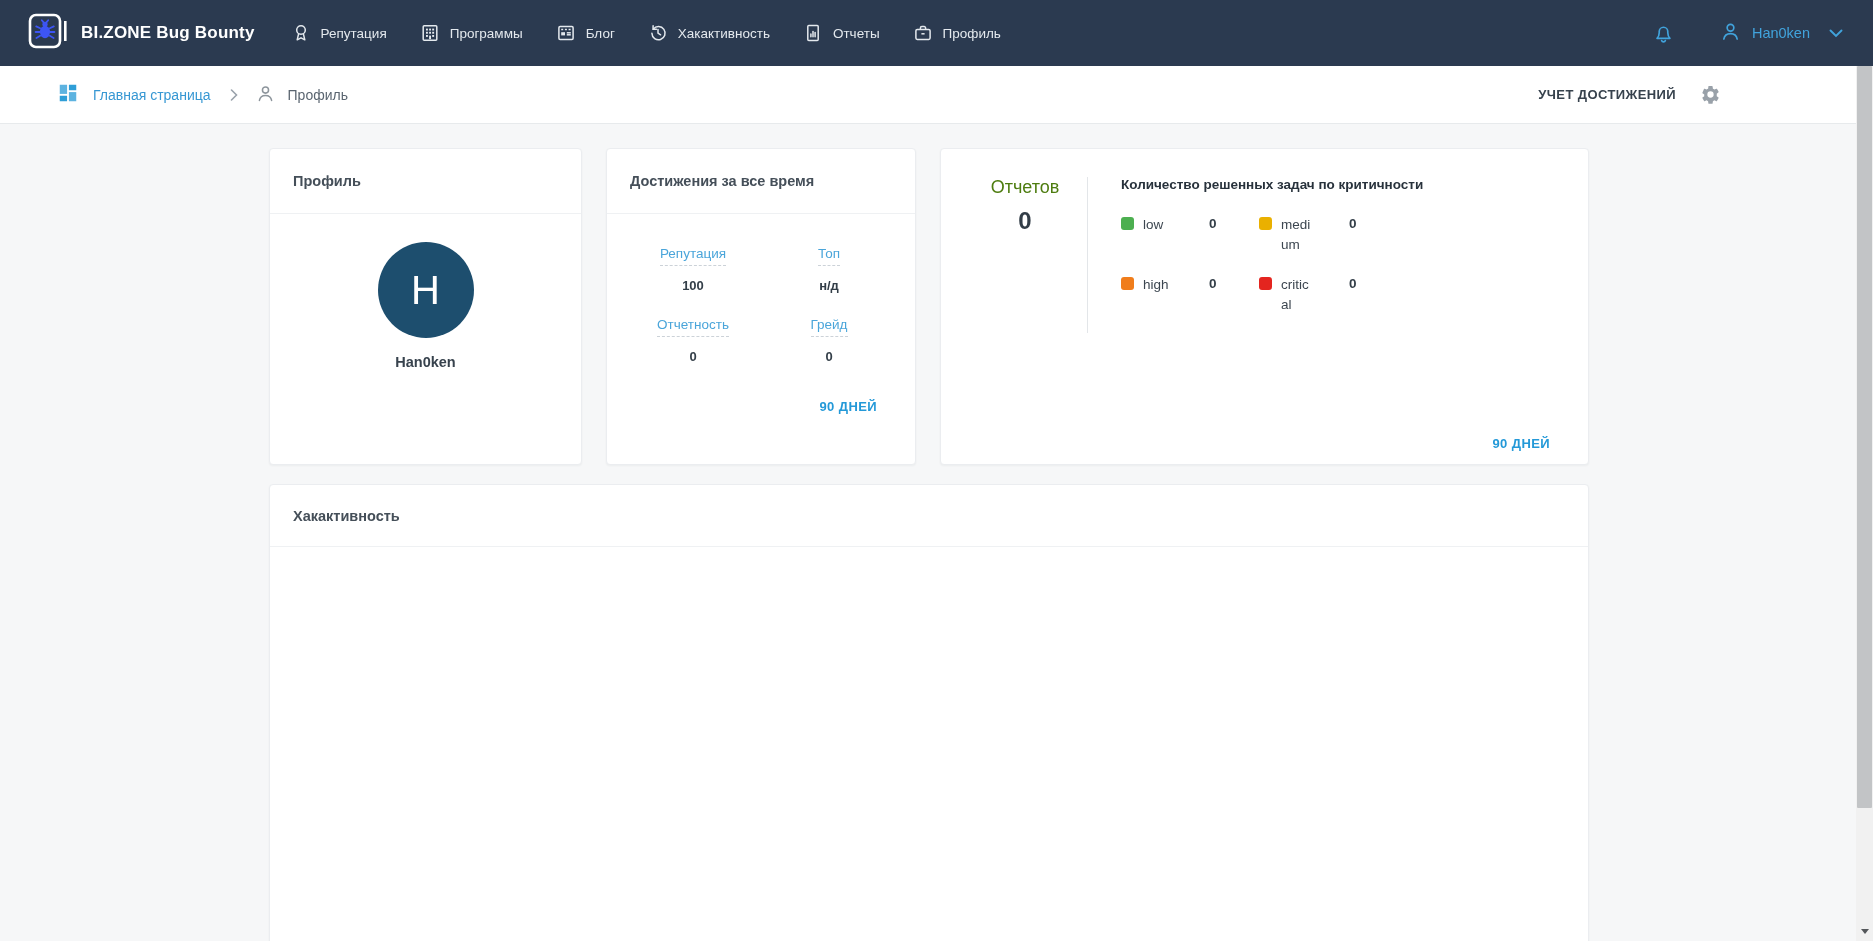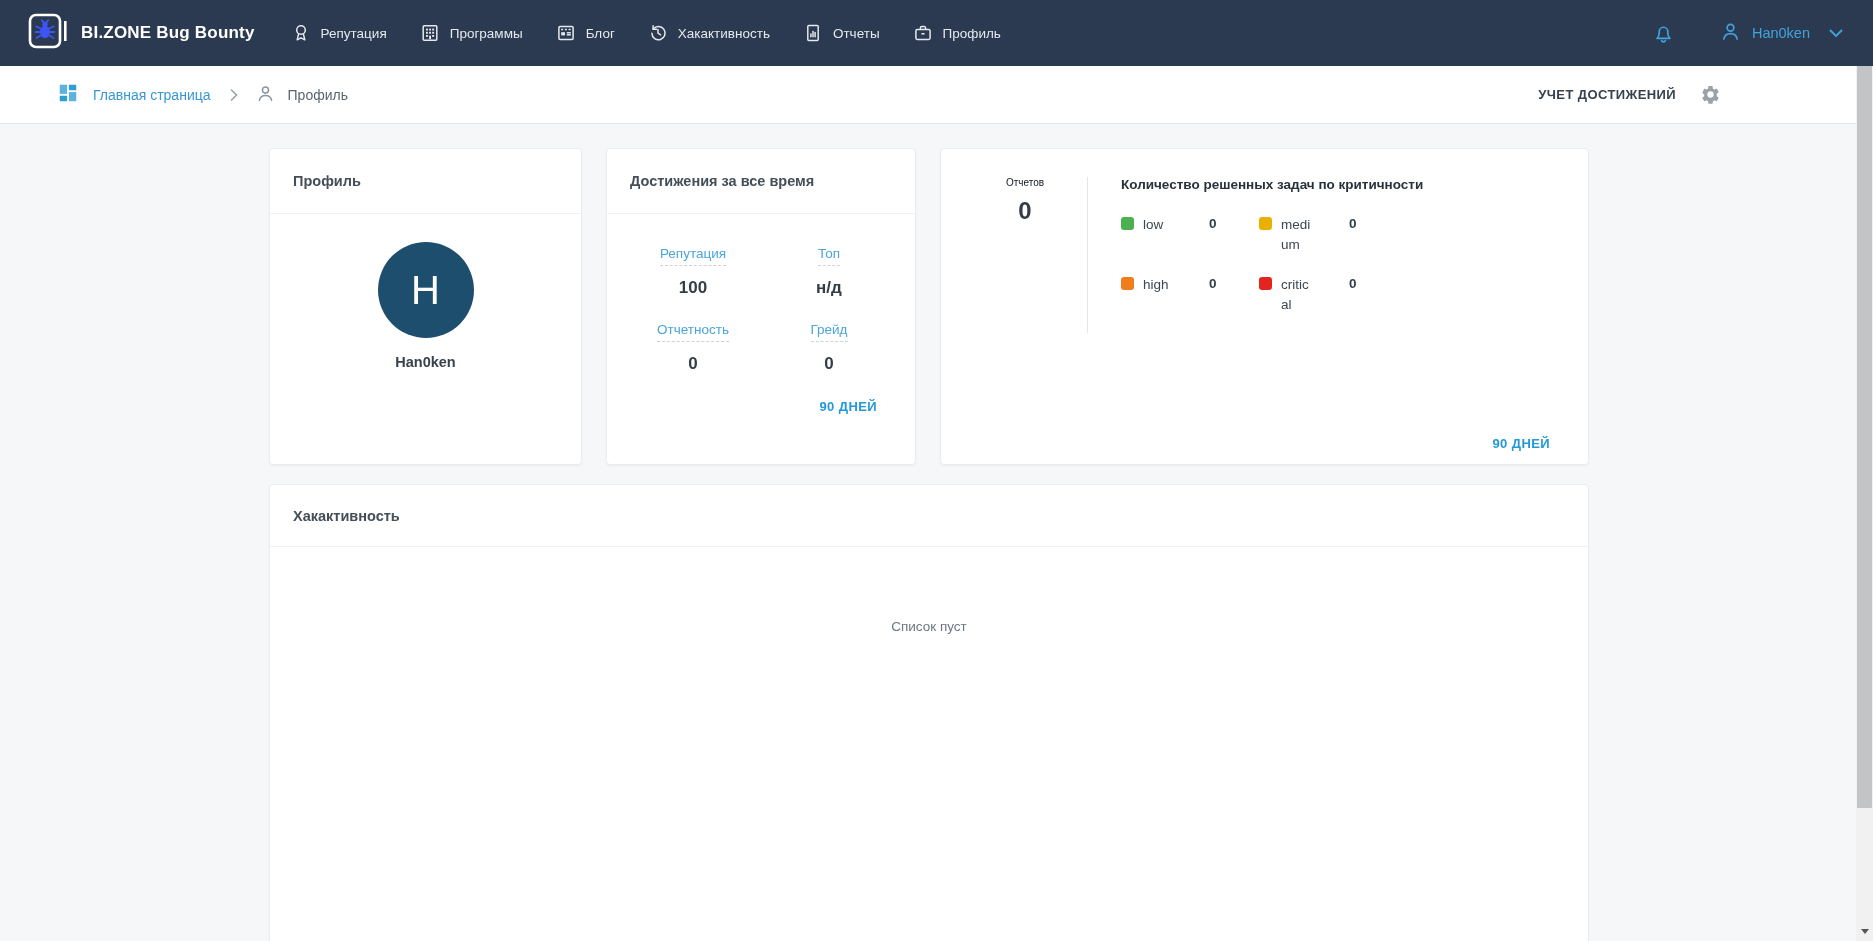--- a/index.html
+++ b/index.html
@@ -47,32 +47,32 @@
   .avatar { width:96px; height:96px; border-radius:50%; background:#1d4e6e; color:#ffffff;
     font-size:40px; display:flex; align-items:center; justify-content:center;
     margin:28px auto 0; }
   .profile-name { margin-top:16px; font-size:14.5px; font-weight:bold; color:#37424d; }
 
   .card-ach { width:310px; height:317px; position:relative; }
   .ach-grid { display:grid; grid-template-columns:1fr 1fr; padding:30px 18px 0;
     row-gap:22px; text-align:center; }
   .metric-label { display:inline-block; color:#4aa5da; font-size:13.5px;
     border-bottom:1px dashed #ccd2d8; padding-bottom:4px; cursor:help; }
-  .metric-value { margin-top:12px; font-size:17px; font-weight:bold; color:#333e48; }
+  .metric-value { margin-top:12px; font-size:13px; font-weight:bold; color:#333e48; }
   .period-link { position:absolute; right:38px; color:#2499d8; font-size:13px;
     font-weight:bold; letter-spacing:.4px; cursor:pointer; }
   .period-ach { bottom:50px; }
   .period-stats { bottom:13px; }
 
   .card-stats { width:649px; height:317px; position:relative; }
   .stats-body { display:flex; padding-top:28px; }
   .totals { display:flex; padding-left:22px; }
   .total { width:122px; text-align:center; }
   .total:last-child { width:124px; }
-  .total-label { color:#0f172a; font-size:10px; }
+  .total-label { color:#4d7c0f; font-size:18px; }
   .total-value { margin-top:9px; font-size:24px; font-weight:bold; color:#323d47; }
   .v-divider { width:1px; background:#e3e6e9; height:156px; margin-left:0; }
   .severity { padding-left:33px; flex:1; }
   .sev-title { font-size:13.5px; font-weight:bold; color:#28323c; }
   .sev-grid { margin-top:23px; display:grid; grid-template-columns:88px 50px 90px 50px;
     row-gap:16px; }
   .sev-item { display:flex; gap:9px; min-height:44px; }
   .sev-square { width:13px; height:13px; border-radius:3px; margin-top:2px; flex:none; }
   .sev-label { max-width:30px; word-break:break-all; font-size:13.5px; color:#3c4650; line-height:1.5; }
   .sev-value { font-size:13.5px; font-weight:bold; color:#333e48; padding-top:1px; }
@@ -328,21 +328,20 @@
                 <div class="sev-value">0</div>
               </div>
             </div>
           </div>
           <span class="period-link period-stats">90 ДНЕЙ</span>
         </div>
       </div>
 
       <div class="card card-activity">
         <div class="card-header">Хакактивность</div>
-        <div class="empty-state">Список пуст</div>
       </div>
     </div>
   </div>
 
   <div class="scrollbar">
     <div class="scroll-thumb"></div>
     <div class="scroll-down"></div>
   </div>
 </div>
 

